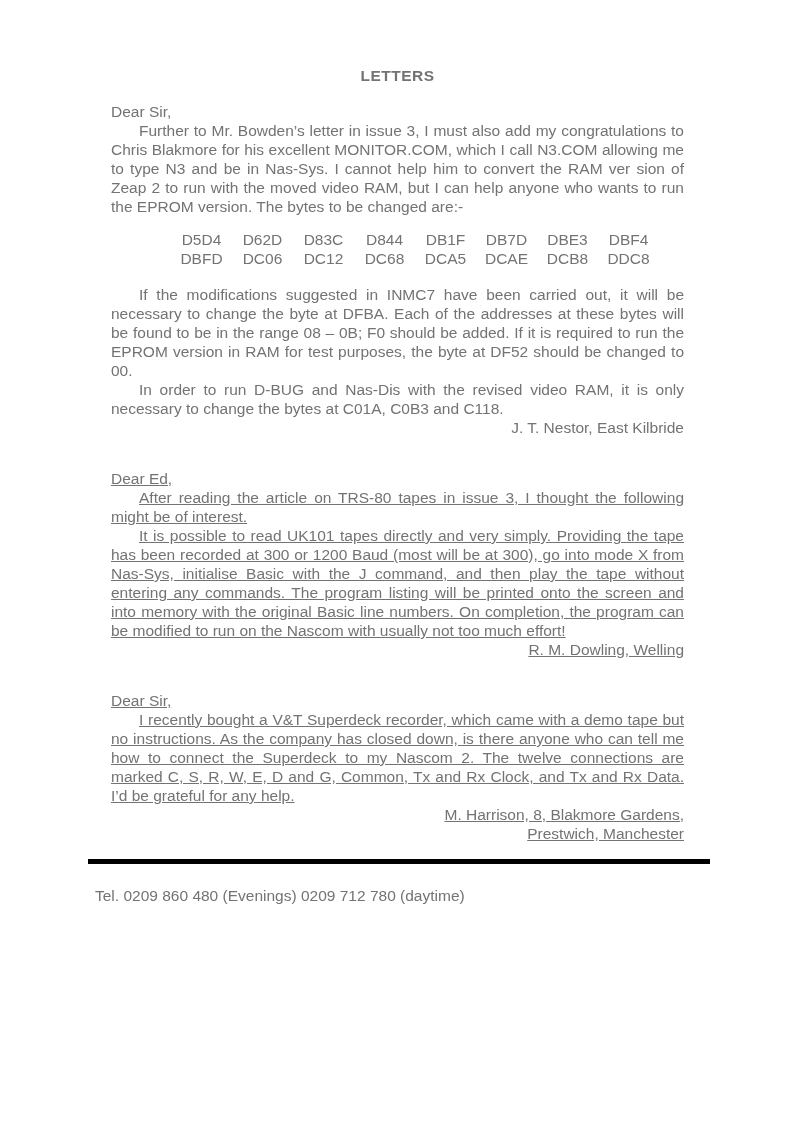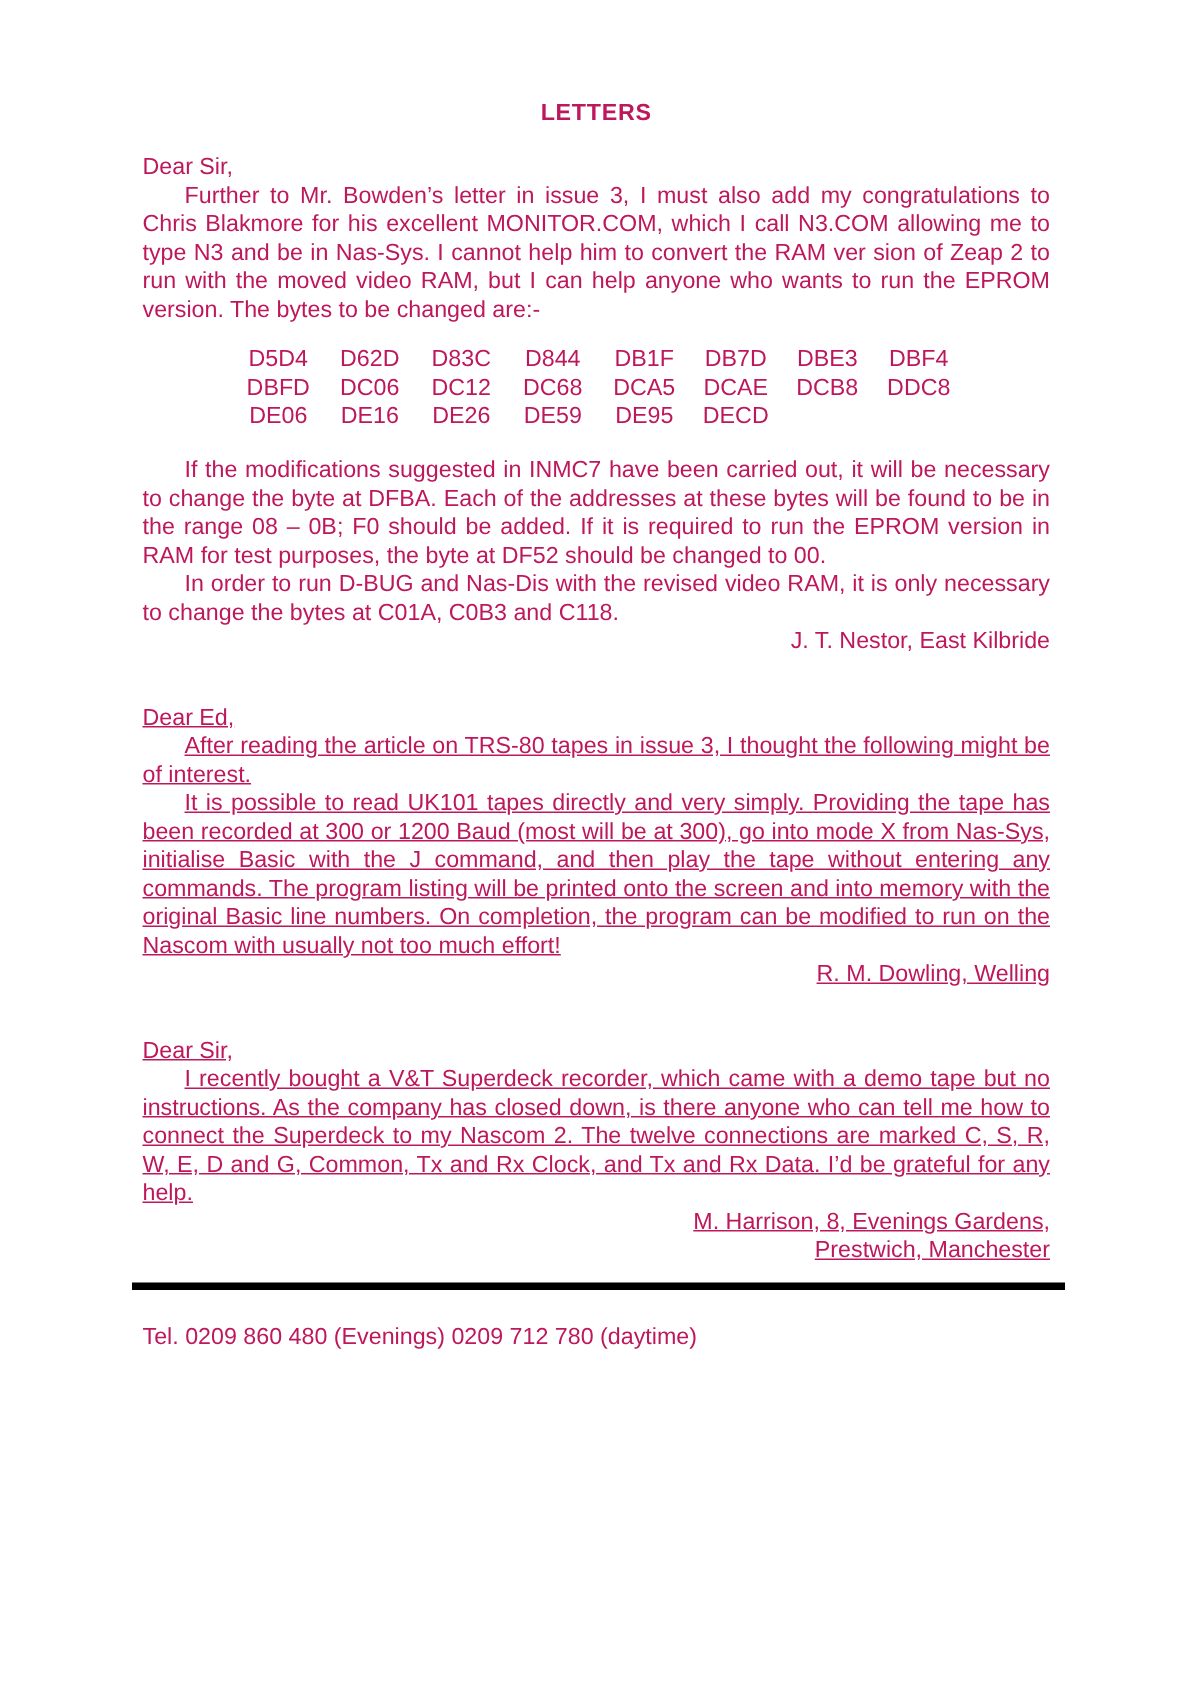--- a/index.html
+++ b/index.html
@@ -8,37 +8,37 @@
     background: #ffffff;
   }
   .page {
     position: relative;
     width: 793px;
     height: 913px;
     background: #ffffff;
     font-family: "Liberation Sans", sans-serif;
     font-size: 15.5px;
     line-height: 19px;
-    color: #be185d;
+    color: #737373;
     overflow: hidden;
   }
   .content {
     position: absolute;
     left: 95px;
     top: 66px;
     width: 605px;
   }
   .doc-title {
     text-align: center;
     font-weight: bold;
     letter-spacing: 0.5px;
     margin: 0 0 17px 0;
   }
   .letter {
-    margin: 0;
+    margin: 16px;
   }
   .letter + .letter {
     margin-top: 32px;
     text-decoration: underline;
   }
   .salutation {
     margin: 0;
   }
   .para {
     margin: 0;
@@ -110,47 +110,37 @@
         <div class="byte-row">
           <span class="byte-cell">DBFD</span>
           <span class="byte-cell">DC06</span>
           <span class="byte-cell">DC12</span>
           <span class="byte-cell">DC68</span>
           <span class="byte-cell">DCA5</span>
           <span class="byte-cell">DCAE</span>
           <span class="byte-cell">DCB8</span>
           <span class="byte-cell">DDC8</span>
         </div>
-        <div class="byte-row">
-          <span class="byte-cell">DE06</span>
-          <span class="byte-cell">DE16</span>
-          <span class="byte-cell">DE26</span>
-          <span class="byte-cell">DE59</span>
-          <span class="byte-cell">DE95</span>
-          <span class="byte-cell">DECD</span>
-          <span class="byte-cell"></span>
-          <span class="byte-cell"></span>
-        </div>
       </div>
       <p class="para">If the modifications suggested in INMC7 have been carried out, it will be necessary to change the byte at DFBA. Each of the addresses at these bytes will be found to be in the range 08 – 0B; F0 should be added. If it is required to run the EPROM version in RAM for test purposes, the byte at DF52 should be changed to 00.</p>
       <p class="para">In order to run D-BUG and Nas-Dis with the revised video RAM, it is only necessary to change the bytes at C01A, C0B3 and C118.</p>
       <p class="signature">J. T. Nestor, East Kilbride</p>
     </div>
 
     <div class="letter">
       <p class="salutation">Dear Ed,</p>
       <p class="para">After reading the article on TRS-80 tapes in issue 3, I thought the following might be of interest.</p>
       <p class="para">It is possible to read UK101 tapes directly and very simply. Providing the tape has been recorded at 300 or 1200 Baud (most will be at 300), go into mode X from Nas-Sys, initialise Basic with the J command, and then play the tape without entering any commands. The program listing will be printed onto the screen and into memory with the original Basic line numbers. On completion, the program can be modified to run on the Nascom with usually not too much effort!</p>
       <p class="signature">R. M. Dowling, Welling</p>
     </div>
 
     <div class="letter">
       <p class="salutation">Dear Sir,</p>
       <p class="para">I recently bought a V&amp;T Superdeck recorder, which came with a demo tape but no instructions. As the company has closed down, is there anyone who can tell me how to connect the Superdeck to my Nascom 2. The twelve connections are marked C, S, R, W, E, D and G, Common, Tx and Rx Clock, and Tx and Rx Data. I’d be grateful for any help.</p>
-      <p class="signature">M. Harrison, 8, Evenings Gardens,</p>
+      <p class="signature">M. Harrison, 8, Blakmore Gardens,</p>
       <p class="signature">Prestwich, Manchester</p>
     </div>
 
     <div class="rule"></div>
 
     <p class="tel-line">Tel. 0209 860 480 (Evenings) 0209 712 780 (daytime)</p>
 
     <div class="page-footer">Page 17</div>
 
   </div>

